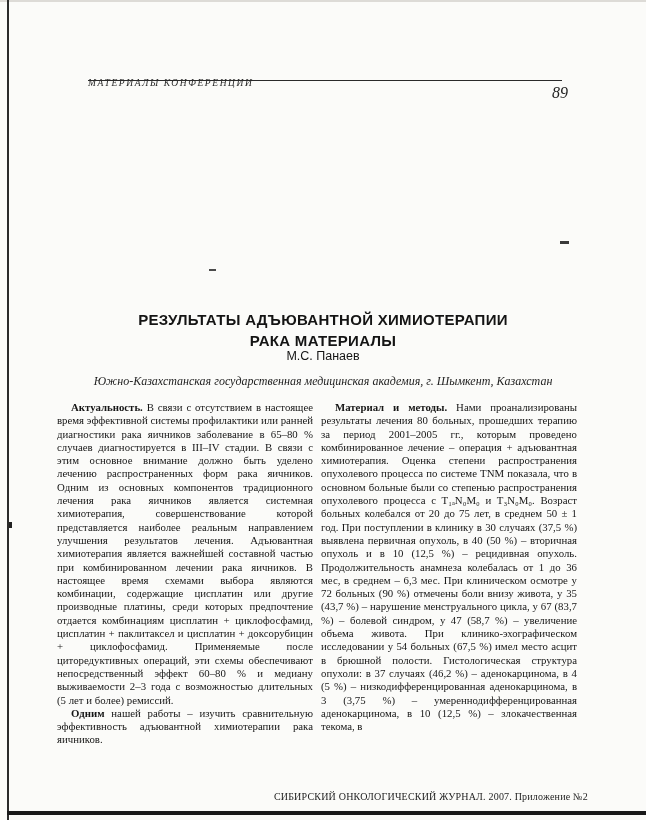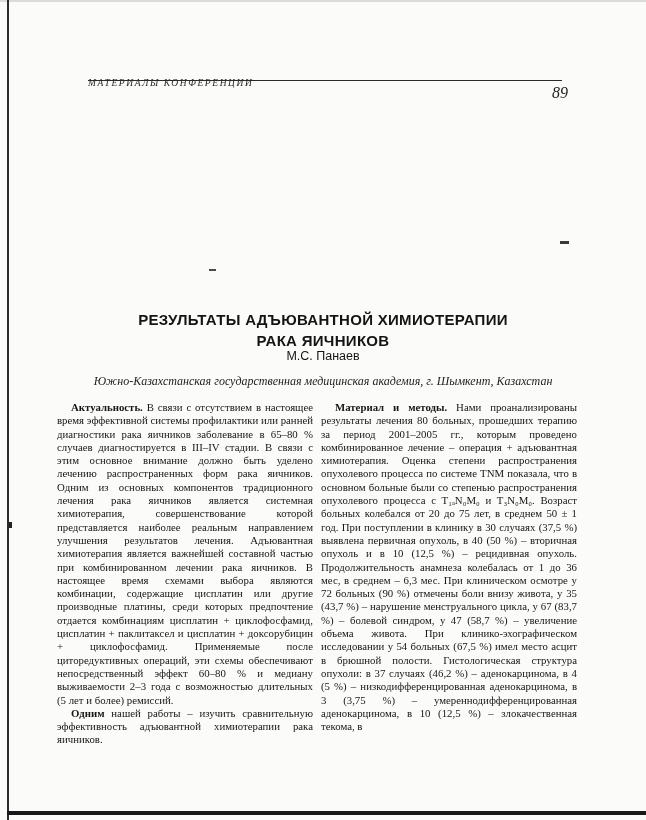--- a/index.html
+++ b/index.html
@@ -71,29 +71,30 @@
   <div class="dash-a"></div>
   <div class="dash-b"></div>
   <div class="speck"></div>
 
   <div class="running-head">МАТЕРИАЛЫ КОНФЕРЕНЦИИ</div>
   <div class="head-rule"></div>
   <div class="page-number">89</div>
 
   <div class="title">
     <div>РЕЗУЛЬТАТЫ АДЪЮВАНТНОЙ ХИМИОТЕРАПИИ</div>
-    <div>РАКА ЯИЧНИКОВ</div>
+    <div>РАКА МАТЕРИАЛЫ</div>
   </div>
   <div class="author">М.С. Панаев</div>
   <div class="affiliation">Южно-Казахстанская государственная медицинская академия, г. Шымкент, Казахстан</div>
 
   <div class="columns">
     <div class="col">
       <p class="para"><span class="lead">Актуальность.</span><span> В связи с отсутствием в настоящее время эффективной системы профилактики или ранней диагностики рака яичников заболевание в 65–80 % случаев диагностируется в III–IV стадии. В связи с этим основное внимание должно быть уделено лечению распространенных форм рака яичников. Одним из основных компонентов традиционного лечения рака яичников является системная химиотерапия, совершенствование которой представляется наиболее реальным направлением улучшения результатов лечения. Адъювантная химиотерапия является важнейшей составной частью при комбинированном лечении рака яичников. В настоящее время схемами выбора являются комбинации, содержащие цисплатин или другие производные платины, среди которых предпочтение отдается комбинациям цисплатин + циклофосфамид, цисплатин + паклитаксел и цисплатин + доксорубицин + циклофосфамид. Применяемые после циторедуктивных операций, эти схемы обеспечивают непосредственный эффект 60–80 % и медиану выживаемости 2–3 года с возможностью длительных (5 лет и более) ремиссий.</span></p>
       <p class="para"><span class="lead">Одним</span><span> нашей работы – изучить сравнительную эффективность адъювантной химиотерапии рака яичников.</span></p>
     </div>
     <div class="col">
       <p class="para"><span class="lead">Материал и методы.</span><span> Нами проанализированы результаты лечения 80 больных, прошедших терапию за период 2001–2005 гг., которым проведено комбинированное лечение – операция + адъювантная химиотерапия. Оценка степени распространения опухолевого процесса по системе TNM показала, что в основном больные были со степенью распространения опухолевого процесса с T₁ₐN₀M₀ и T₃N₀M₀. Возраст больных колебался от 20 до 75 лет, в среднем 50 ± 1 год. При поступлении в клинику в 30 случаях (37,5 %) выявлена первичная опухоль, в 40 (50 %) – вторичная опухоль и в 10 (12,5 %) – рецидивная опухоль. Продолжительность анамнеза колебалась от 1 до 36 мес, в среднем – 6,3 мес. При клиническом осмотре у 72 больных (90 %) отмечены боли внизу живота, у 35 (43,7 %) – нарушение менструального цикла, у 67 (83,7 %) – болевой синдром, у 47 (58,7 %) – увеличение объема живота. При клинико-эхографическом исследовании у 54 больных (67,5 %) имел место асцит в брюшной полости. Гистологическая структура опухоли: в 37 случаях (46,2 %) – аденокарцинома, в 4 (5 %) – низкодифференцированная аденокарцинома, в 3 (3,75 %) – умереннодифференцированная аденокарцинома, в 10 (12,5 %) – злокачественная текома, в</span></p>
     </div>
   </div>
 
+  <div class="footer">СИБИРСКИЙ ОНКОЛОГИЧЕСКИЙ ЖУРНАЛ. 2007. Приложение №2</div>
 
 </div>
 
 </body></html>

